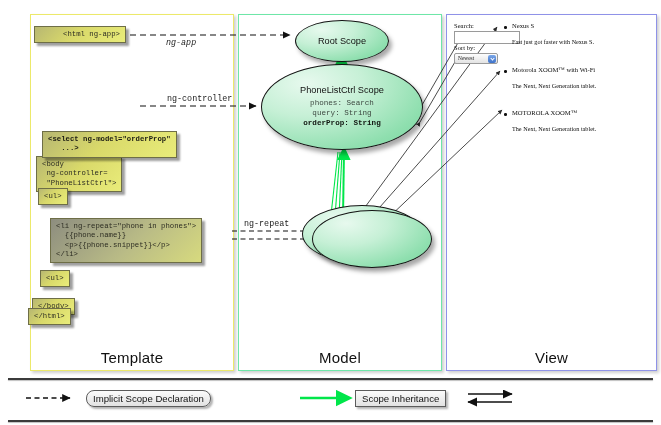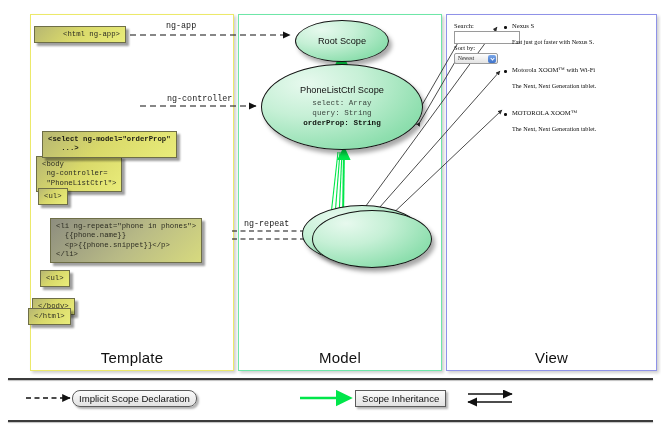--- a/index.html
+++ b/index.html
@@ -146,36 +146,36 @@
    ...&gt;</div>
   <div class="chip" style="left:38px;  top:188px;">&lt;ul&gt;</div>
   <div class="chip gray" style="left:50px;top:218px;">&lt;li ng-repeat="phone in phones"&gt;
   {{phone.name}}
   &lt;p&gt;{{phone.snippet}}&lt;/p&gt;
 &lt;/li&gt;</div>
   <div class="chip" style="left:40px;  top:270px;">&lt;ul&gt;</div>
   <div class="chip" style="left:32px;  top:298px;">&lt;/body&gt;</div>
   <div class="chip" style="left:28px;  top:308px;">&lt;/html&gt;</div>
 
-  <div class="wlabel" style="left:166px;top:21px;">ng-app</div>
+  <div class="wlabel" style="left:166px;top:38px;font-style:italic;">ng-app</div>
   <div class="wlabel" style="left:148px;top:94px;padding-left:19px;">ng-controller</div>
   <div class="wlabel" style="left:244px;top:219px;">ng-repeat</div>
 
   <div class="ellipse" id="rootScope">
     <div class="ttl">Root
 Scope</div>
   </div>
 
   <div class="ellipse" id="repStack3"></div>
   <div class="ellipse" id="repStack2"></div>
 
   <div class="ellipse" id="ctrlScope">
     <div class="ttl">PhoneListCtrl
 Scope</div>
-    <div class="props"><span>select: Array</span>
+    <div class="props"><span>phones: Search</span>
 <span>query: String</span>
 <b>orderProp: String</b></div>
   </div>
 
 
   <div class="view-inner">
     <div class="v-lbl" style="left:2px;top:2px;">Search:</div>
     <input class="v-input" style="left: 2px; top: 11px; width: 60px; height: 9px; font-size: 6px;" value="">
     <div class="v-lbl" style="left:2px;top:24px;">Sort by:</div>
     <div class="v-select" style="left:2px;top:33px;width:44px;height:11px;">
@@ -205,16 +205,16 @@
   <div class="legend-sep"></div>
   <div class="legend-sep2"></div>
 
   <svg style="position:absolute;left:0;top:0;width:661px;height:425px;overflow:visible;">
     <line x1="26" y1="398" x2="70" y2="398" stroke="#111" stroke-width="1.3" stroke-dasharray="5,3.5" marker-end="url(#ah)"></line>
     <line x1="300" y1="398" x2="348" y2="398" stroke="#00e64a" stroke-width="2.4" marker-end="url(#ahg)"></line>
     <line x1="468" y1="394" x2="512" y2="394" stroke="#111" stroke-width="1.5" marker-end="url(#ah)"></line>
     <line x1="512" y1="402" x2="468" y2="402" stroke="#111" stroke-width="1.5" marker-end="url(#ah)"></line>
   </svg>
 
-  <div class="lg-box" style="left:72px;top:390px;border-radius:8px;">Implicit Scope Declaration</div>
+  <div class="lg-box" style="left:86px;top:390px;border-radius:8px;">Implicit Scope Declaration</div>
   <div class="lg-box" style="left:355px;top:390px;">Scope Inheritance</div>
 
 </div>
 
 </body></html>

